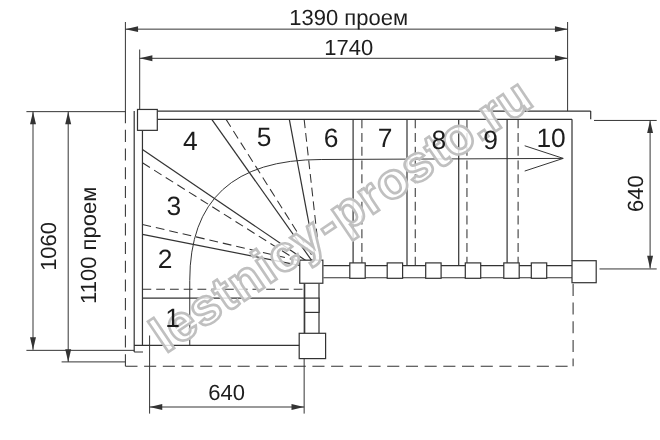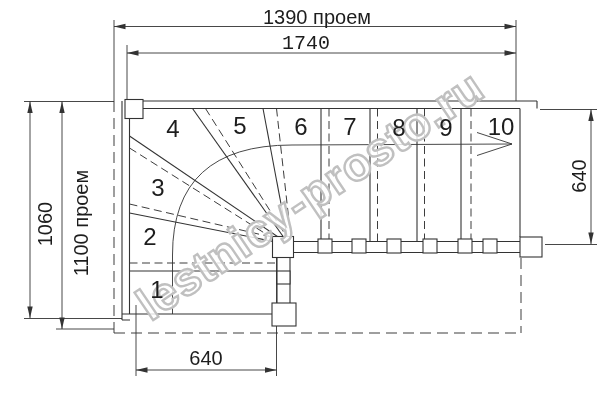--- a/index.html
+++ b/index.html
@@ -109,21 +109,21 @@
 
     <g>
       <path class="thin" d="M172.5,314 V255 Q172.5,145 292,145 L512,144"></path>
       <path class="thin" d="M512,144 L477,132.5 M512,144 L477,155.5"></path>
     </g>
   </svg>
 
   <div id="watermark">lestnicy-prosto.ru</div>
 
   <div class="lbl dim" style="left:237px;top:6px;width:160px;">1390 проем</div>
-  <div class="lbl dim" style="left:266px;top:33px;width:80px;font-family:Liberation Mono, monospace;">1740</div>
+  <div class="lbl dim" style="left:277px;top:33px;width:80px;">1740</div>
   <div class="lbl dim rot" style="left:5px;top:213px;width:80px;">1060</div>
   <div class="lbl dim rot" style="left:16px;top:212px;width:130px;">1100 проем</div>
   <div class="lbl dim rot" style="left:549px;top:165px;width:60px;">640</div>
   <div class="lbl dim" style="left:176px;top:347px;width:60px;">640</div>
 
   <div class="lbl step" style="left:145px;top:277px;width:24px;">1</div>
   <div class="lbl step" style="left:138px;top:224px;width:24px;">2</div>
   <div class="lbl step" style="left:146px;top:175px;width:24px;">3</div>
   <div class="lbl step" style="left:161px;top:116px;width:24px;">4</div>
   <div class="lbl step" style="left:228px;top:113px;width:24px;">5</div>

